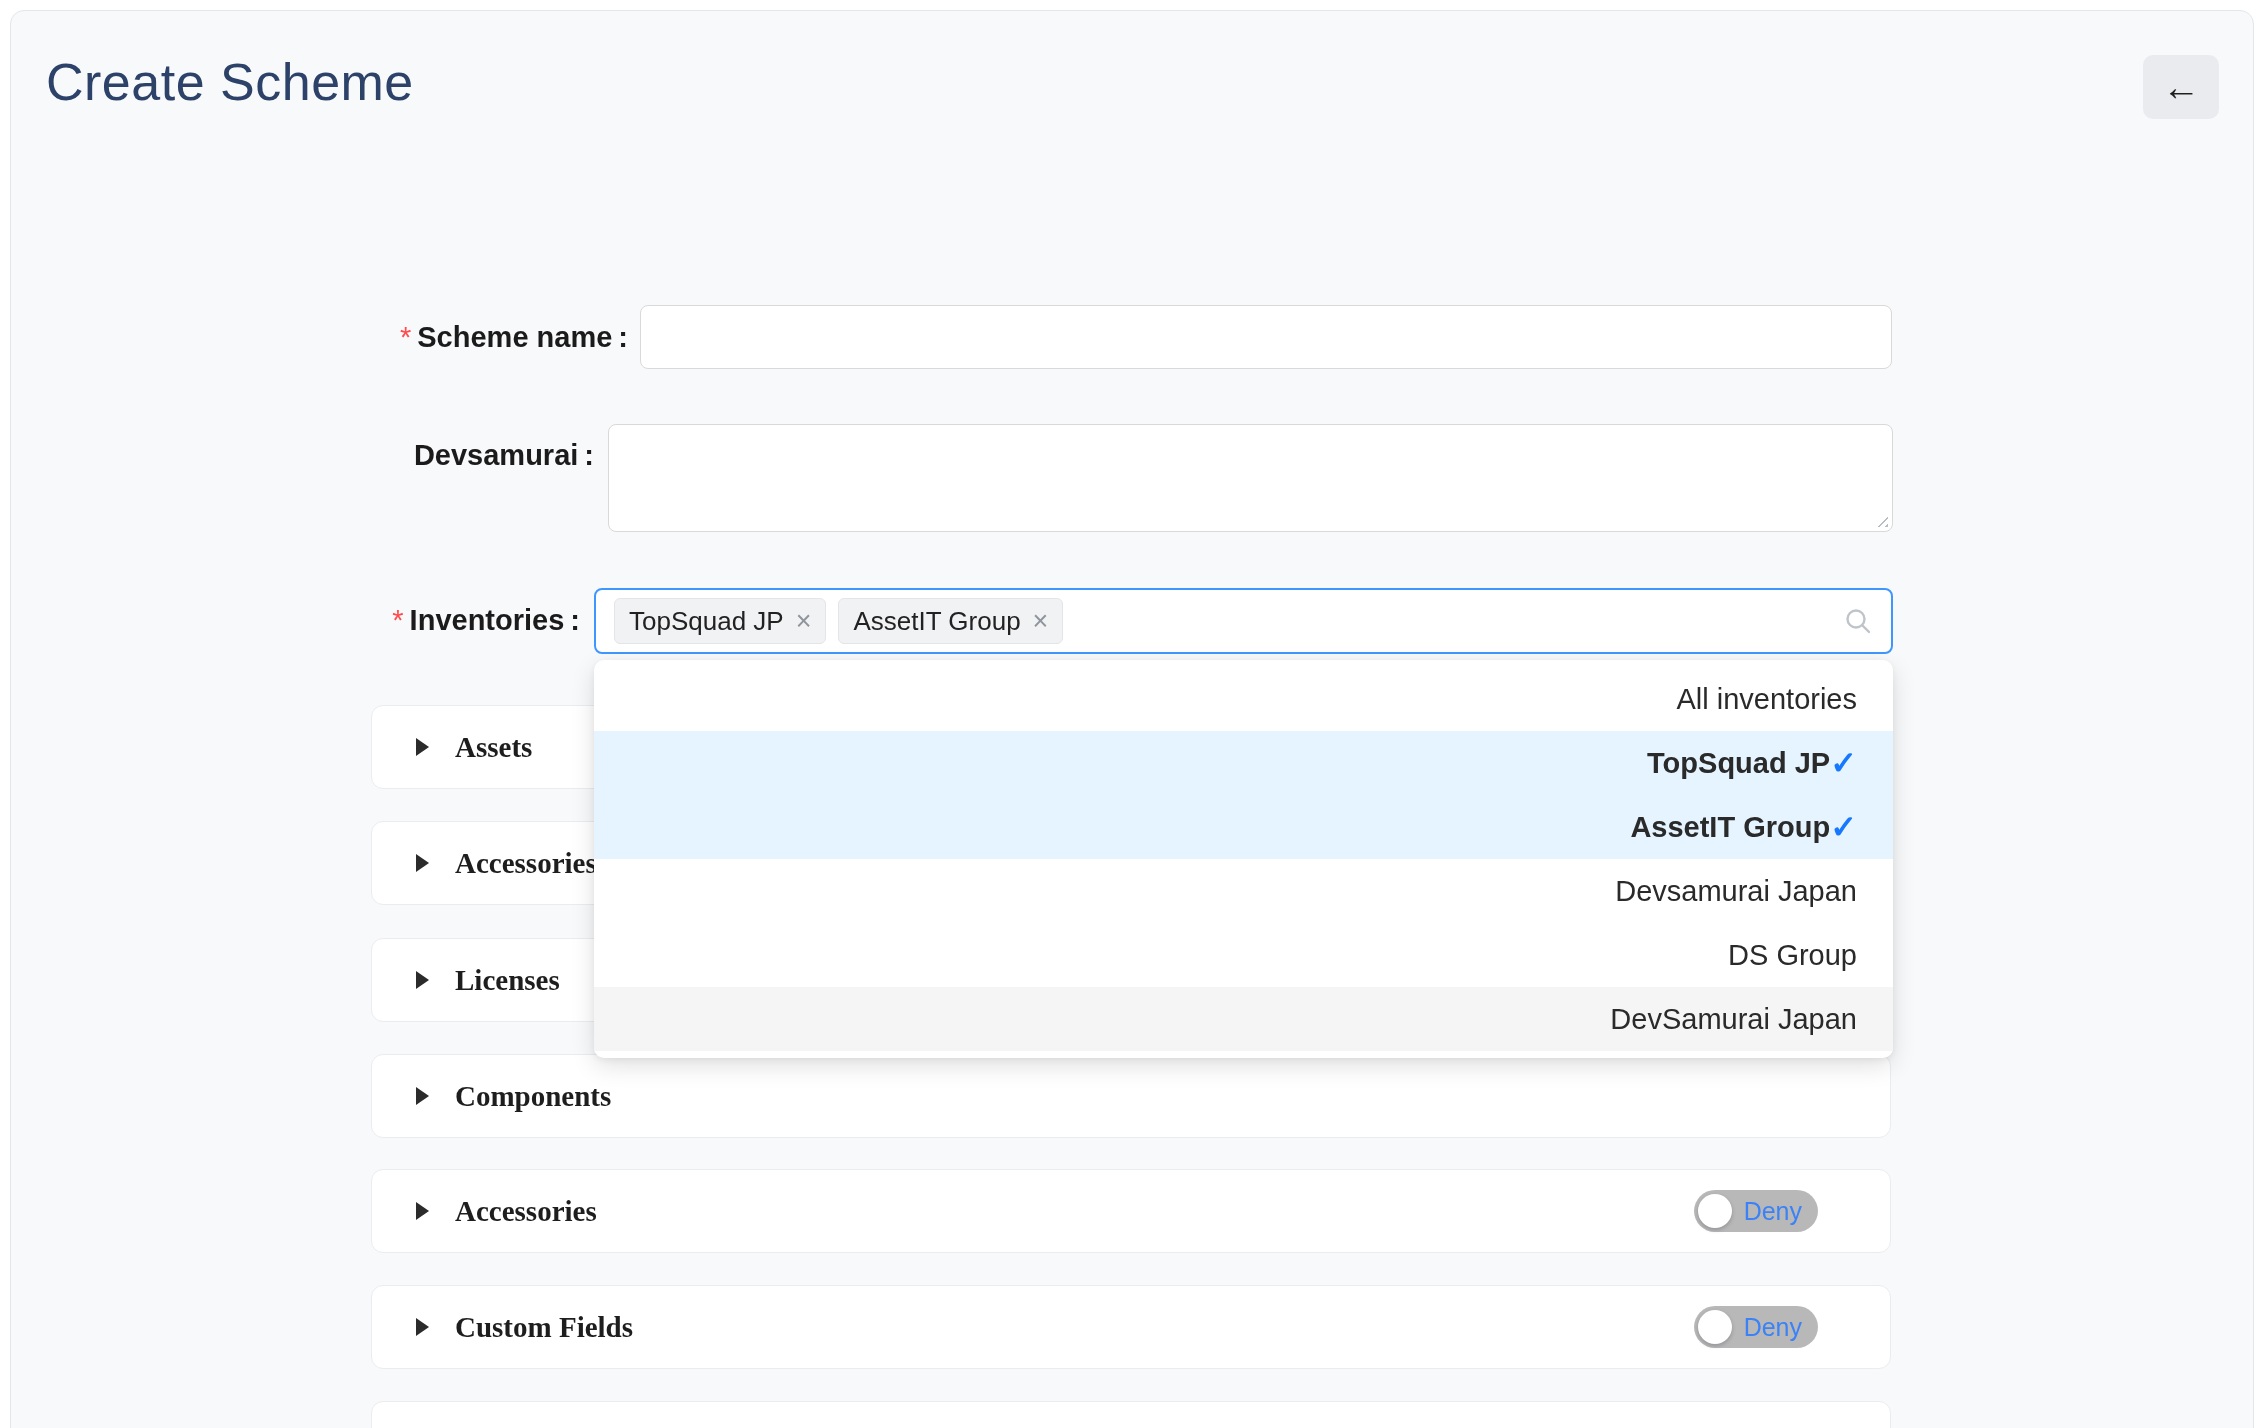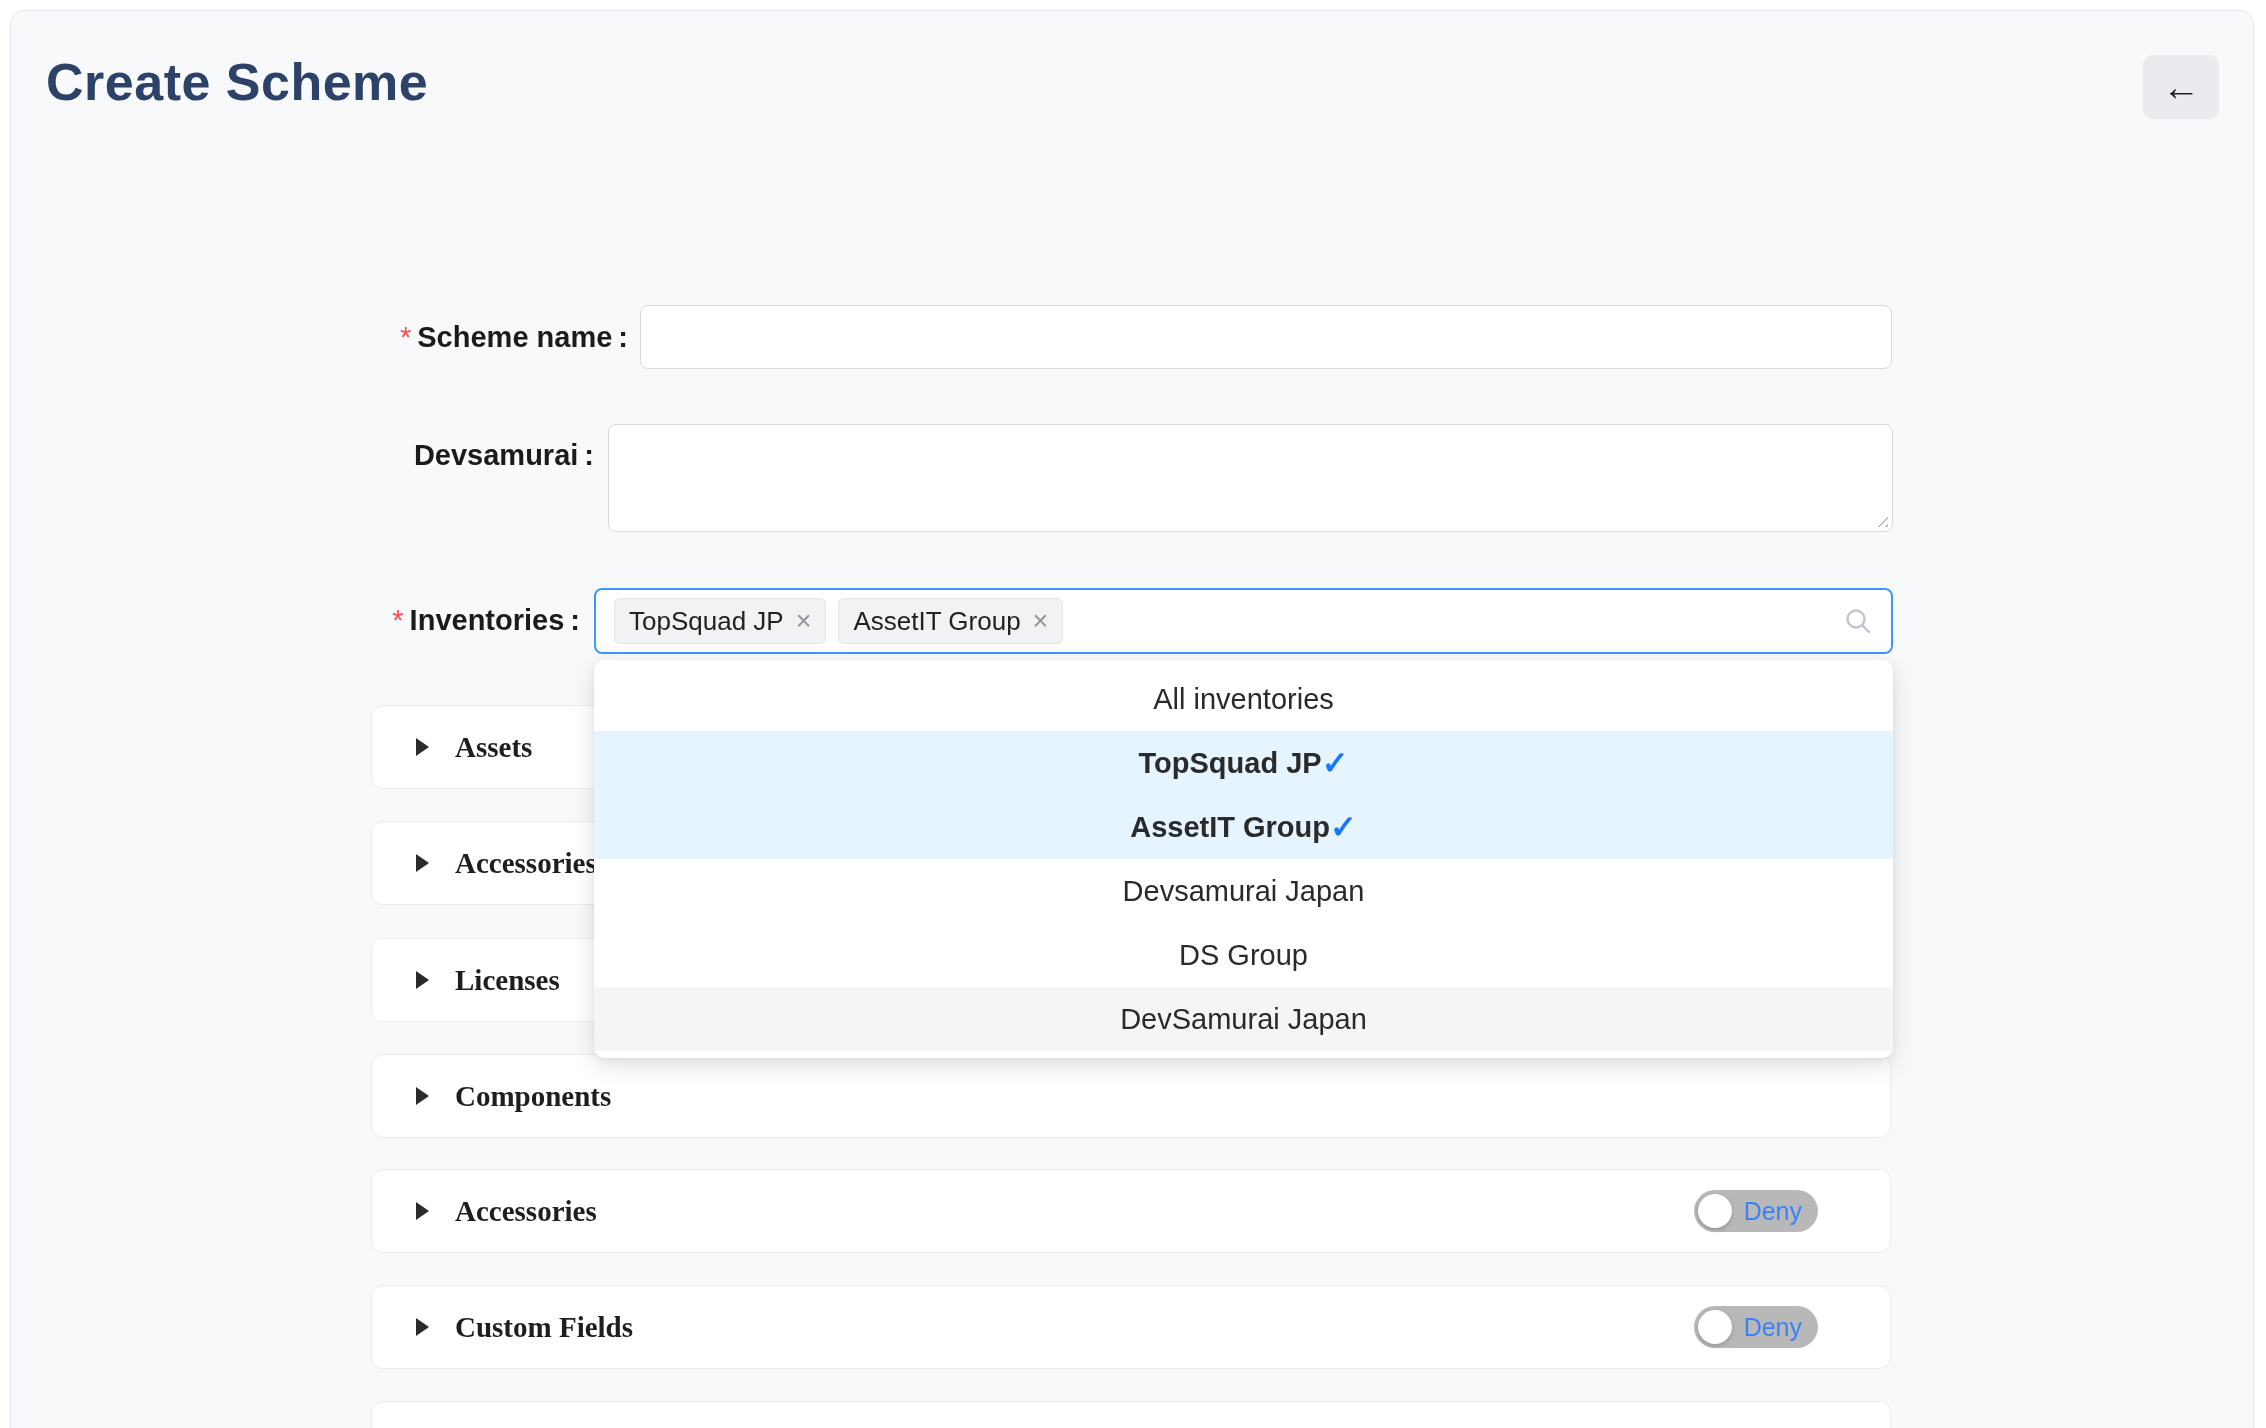--- a/index.html
+++ b/index.html
@@ -2,21 +2,21 @@
 <html><head>
 <meta charset="utf-8">
 <style>
   * { margin:0; padding:0; box-sizing:border-box; }
   html,body { width:2266px; height:1428px; overflow:hidden; background:#ffffff;
     font-family:"Liberation Sans", sans-serif; position:relative; }
 
   .card { position:absolute; left:10px; top:10px; width:2244px; height:1500px;
     background:#f8f9fb; border:1px solid #e3e6ea; border-radius:14px; }
 
-  .page-title { position:absolute; left:46px; top:52px; font-size:52px; font-weight:700;
+  .page-title { position:absolute; left:46px; top:52px; font-size:52px; font-weight:400;
     color:#2d4268; letter-spacing:.5px; }
 
   .back-btn { position:absolute; top:55px; right:47px; width:76px; height:64px;
     background:#e9ebef; border:none; border-radius:10px; display:flex; align-items:center;
     justify-content:center; font-size:38px; color:#1f1f1f; cursor:pointer; }
 
   .form-label { position:absolute; font-size:29px; font-weight:700; color:#1b1b1b;
     white-space:nowrap; text-align:right; line-height:34px; }
   .req { color:#ff4d4f; font-weight:400; margin-right:6px; font-size:29px; }
   .colon { margin-left:6px; font-weight:700; }
@@ -38,21 +38,21 @@
     align-items:center; gap:12px; padding:0 18px; z-index:20; cursor:text; }
   .tag { height:46px; background:#f1f2f4; border:1px solid #e3e5e8; border-radius:6px;
     display:inline-flex; align-items:center; gap:12px; padding:0 14px; font-size:26px;
     color:#222; white-space:nowrap; }
   .tag-close { color:#8f959c; font-size:27px; line-height:1; cursor:pointer; }
   .search-ico { margin-left:auto; display:flex; }
 
   .dropdown { position:absolute; left:594px; top:660px; width:1299px; background:#fff;
     border-radius:10px; box-shadow:0 8px 24px rgba(0,0,0,.12), 0 2px 6px rgba(0,0,0,.06);
     padding:7px 0; z-index:30; overflow:hidden; }
-  .option { height:64px; display:flex; align-items:center; justify-content:center;
+  .option { height:64px; display:flex; align-items:center; justify-content:flex-end;
     padding:0 36px; font-size:29px; color:#2a2a2a; cursor:pointer; }
   .option.selected { background:#e6f4ff; font-weight:700; }
   .option.active { background:#f5f5f5; }
   .check { color:#1677ff; font-size:32px; font-weight:700; }
 
   .panel { position:absolute; left:371px; width:1520px; height:84px; background:#fff;
     border:1px solid #eaecef; border-radius:12px; display:flex; align-items:center;
     padding:0 72px 0 44px; z-index:5; }
   .caret { width:0; height:0; border-left:13px solid #2b2b2b; border-top:9px solid transparent;
     border-bottom:9px solid transparent; margin-right:26px; flex:none; }

